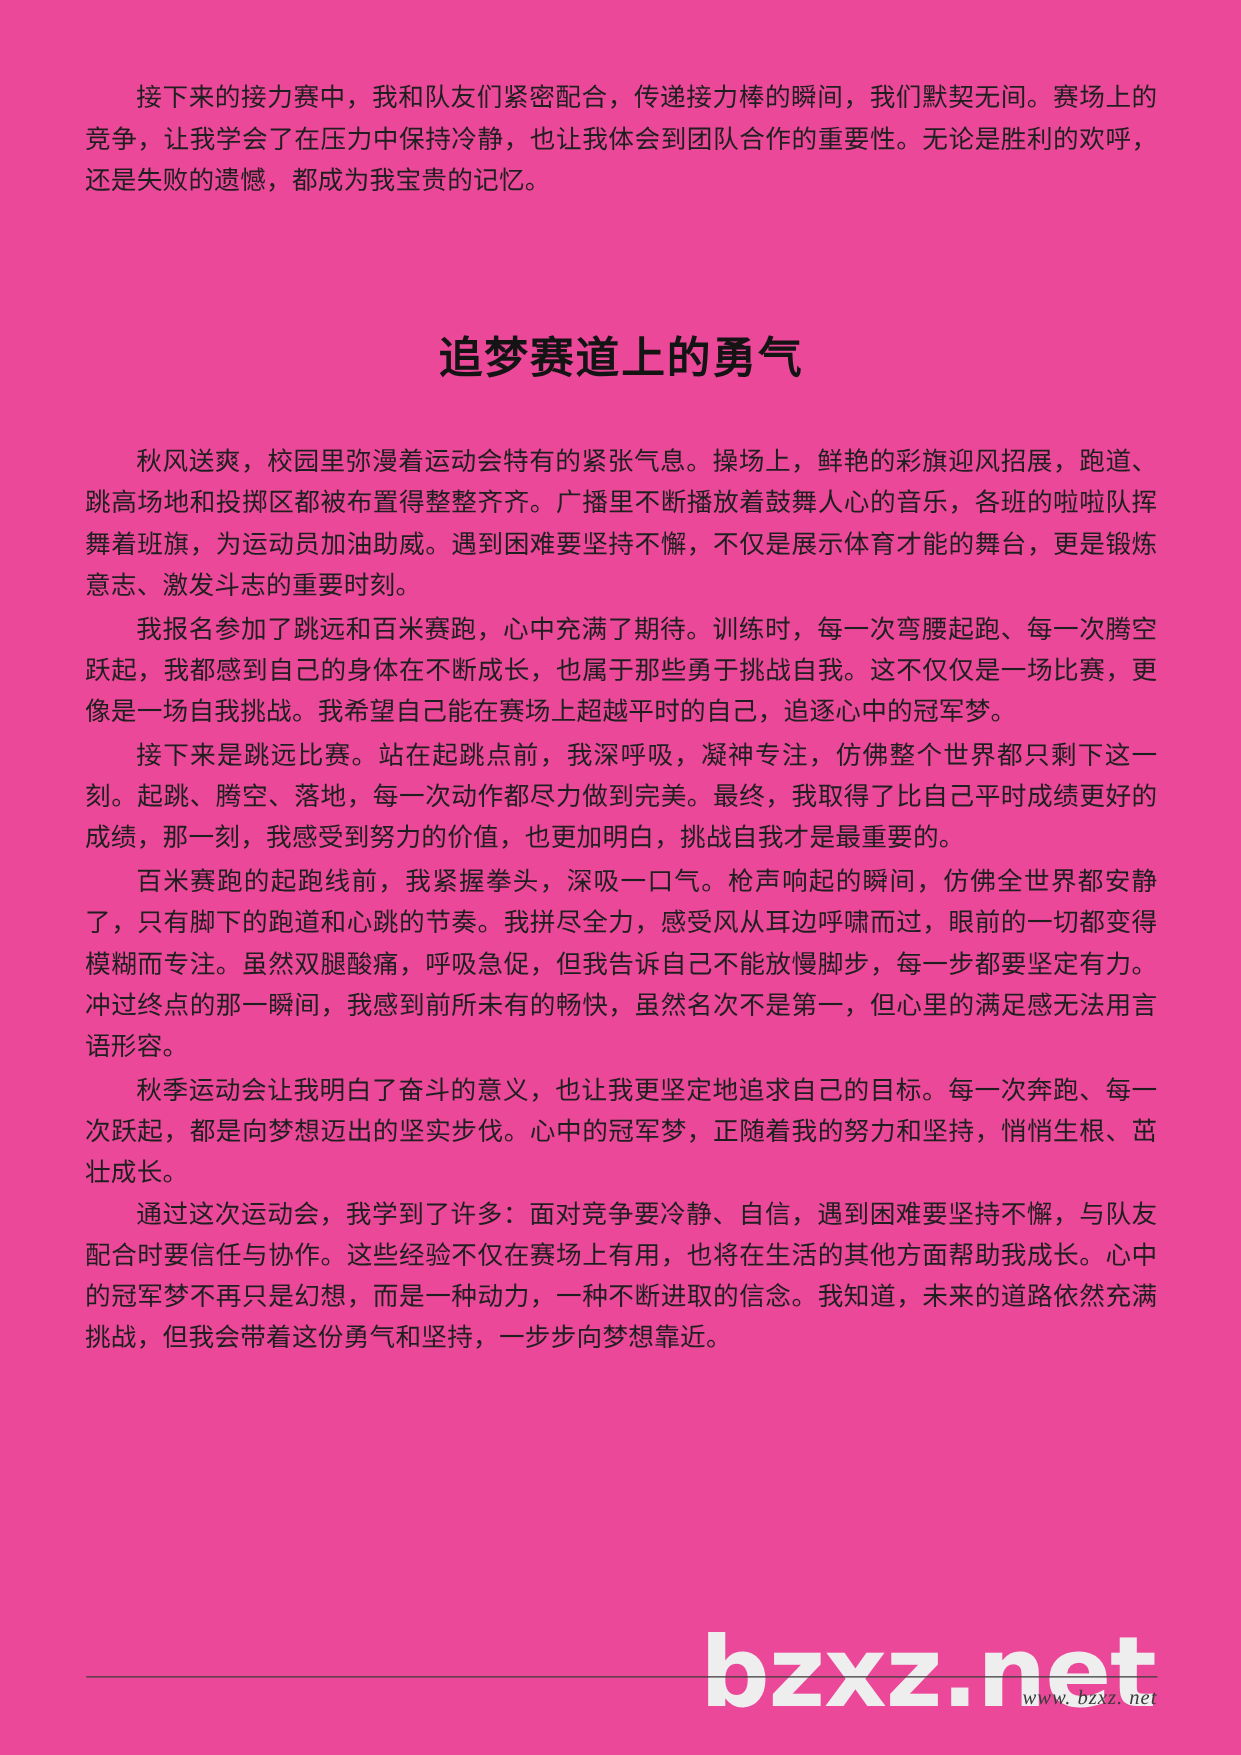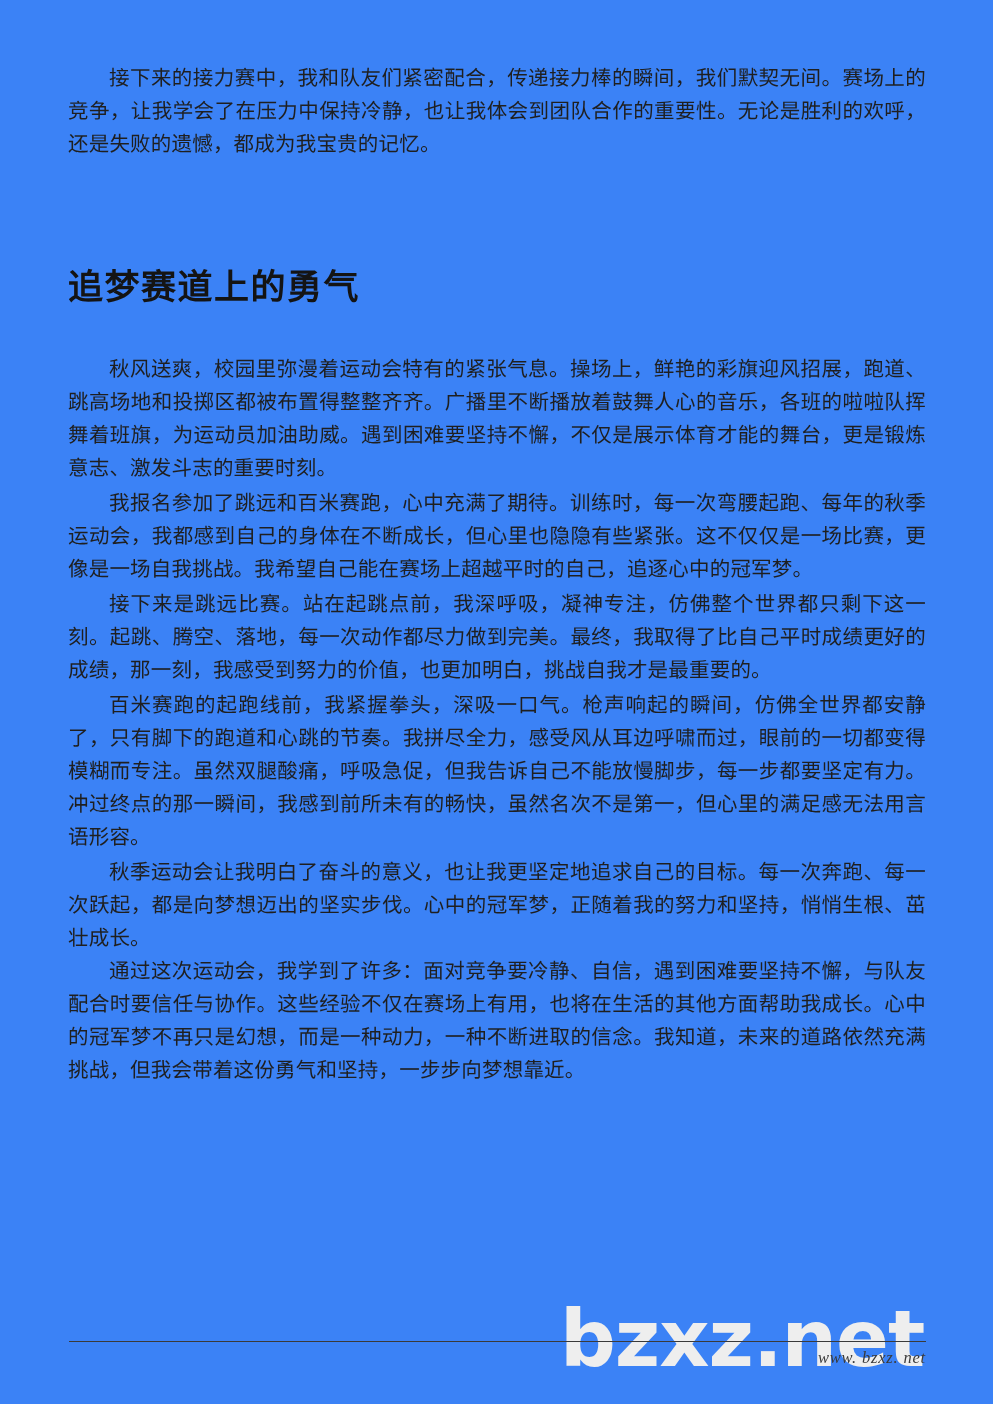--- a/index.html
+++ b/index.html
@@ -10,21 +10,21 @@
   }
   body {
     font-family: "DejaVu Serif", "Liberation Serif", serif;
     color: #1a1a1a;
   }
   .page {
     position: relative;
     width: 993px;
     height: 1404px;
     margin: 0 auto;
-    background: #3b82f6;
+    background: #ec4899;
     overflow: hidden;
     box-sizing: border-box;
   }
 
   
   .content {
     position: absolute;
     left: 68px;
     top: 62px;
     width: 858px;
@@ -46,20 +46,21 @@
     margin-bottom: 0;
   }
 
   .spacer-block {
     height: 96px;
   }
 
   .doc-title {
     margin: 0;
     padding: 0;
+    text-align: center;
     font-size: 35px;
     line-height: 44px;
     font-weight: bold;
     letter-spacing: 1.5px;
     color: #141414;
     font-family: "DejaVu Serif", "Liberation Serif", serif;
   }
 
   .title-gap-top { height: 6px; }
   .title-gap-bottom { height: 44px; }
@@ -117,21 +118,21 @@
     <div class="spacer-block"></div>
 
     <div class="title-gap-top"></div>
 
     <h1 class="doc-title">追梦赛道上的勇气</h1>
 
     <div class="title-gap-bottom"></div>
 
     <p class="para">秋风送爽，校园里弥漫着运动会特有的紧张气息。操场上，鲜艳的彩旗迎风招展，跑道、跳高场地和投掷区都被布置得整整齐齐。广播里不断播放着鼓舞人心的音乐，各班的啦啦队挥舞着班旗，为运动员加油助威。遇到困难要坚持不懈，不仅是展示体育才能的舞台，更是锻炼意志、激发斗志的重要时刻。</p>
 
-    <p class="para">我报名参加了跳远和百米赛跑，心中充满了期待。训练时，每一次弯腰起跑、每年的秋季运动会，我都感到自己的身体在不断成长，但心里也隐隐有些紧张。这不仅仅是一场比赛，更像是一场自我挑战。我希望自己能在赛场上超越平时的自己，追逐心中的冠军梦。</p>
+    <p class="para">我报名参加了跳远和百米赛跑，心中充满了期待。训练时，每一次弯腰起跑、每一次腾空跃起，我都感到自己的身体在不断成长，也属于那些勇于挑战自我。这不仅仅是一场比赛，更像是一场自我挑战。我希望自己能在赛场上超越平时的自己，追逐心中的冠军梦。</p>
 
     <p class="para">接下来是跳远比赛。站在起跳点前，我深呼吸，凝神专注，仿佛整个世界都只剩下这一刻。起跳、腾空、落地，每一次动作都尽力做到完美。最终，我取得了比自己平时成绩更好的成绩，那一刻，我感受到努力的价值，也更加明白，挑战自我才是最重要的。</p>
 
     <p class="para">百米赛跑的起跑线前，我紧握拳头，深吸一口气。枪声响起的瞬间，仿佛全世界都安静了，只有脚下的跑道和心跳的节奏。我拼尽全力，感受风从耳边呼啸而过，眼前的一切都变得模糊而专注。虽然双腿酸痛，呼吸急促，但我告诉自己不能放慢脚步，每一步都要坚定有力。冲过终点的那一瞬间，我感到前所未有的畅快，虽然名次不是第一，但心里的满足感无法用言语形容。</p>
 
     <p class="para tail">秋季运动会让我明白了奋斗的意义，也让我更坚定地追求自己的目标。每一次奔跑、每一次跃起，都是向梦想迈出的坚实步伐。心中的冠军梦，正随着我的努力和坚持，悄悄生根、茁壮成长。</p>
 
     <p class="para">通过这次运动会，我学到了许多：面对竞争要冷静、自信，遇到困难要坚持不懈，与队友配合时要信任与协作。这些经验不仅在赛场上有用，也将在生活的其他方面帮助我成长。心中的冠军梦不再只是幻想，而是一种动力，一种不断进取的信念。我知道，未来的道路依然充满挑战，但我会带着这份勇气和坚持，一步步向梦想靠近。</p>
 
   </div>

